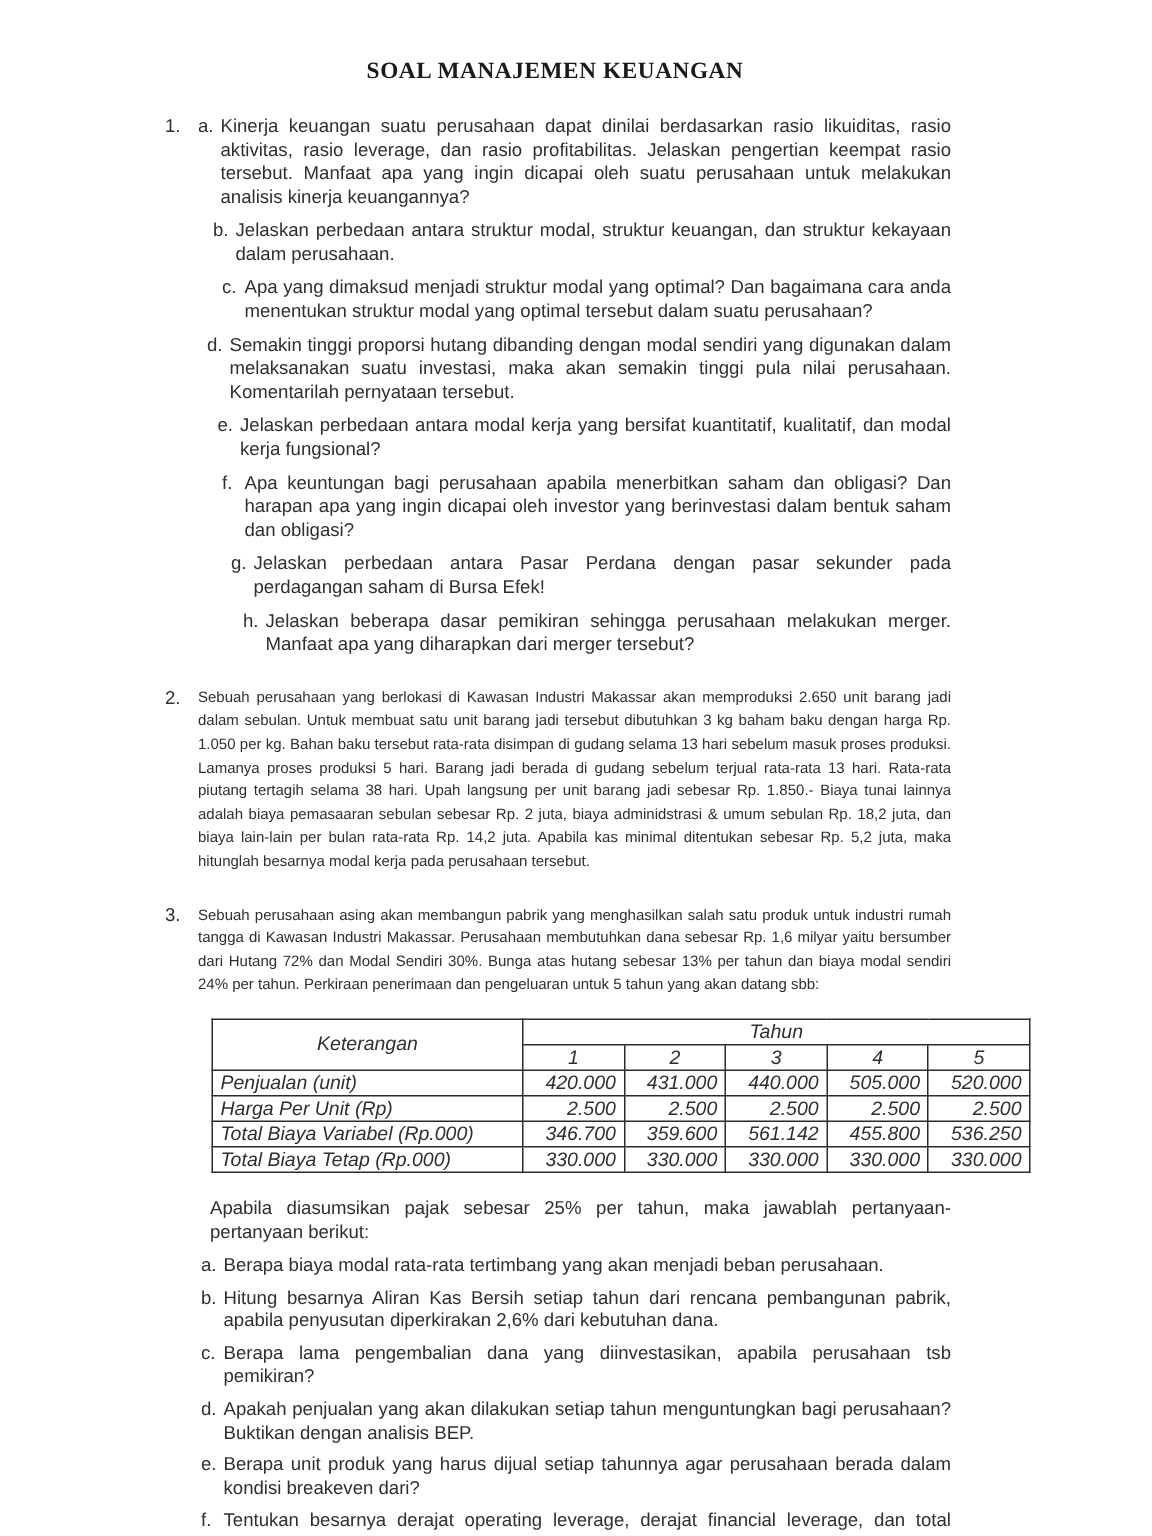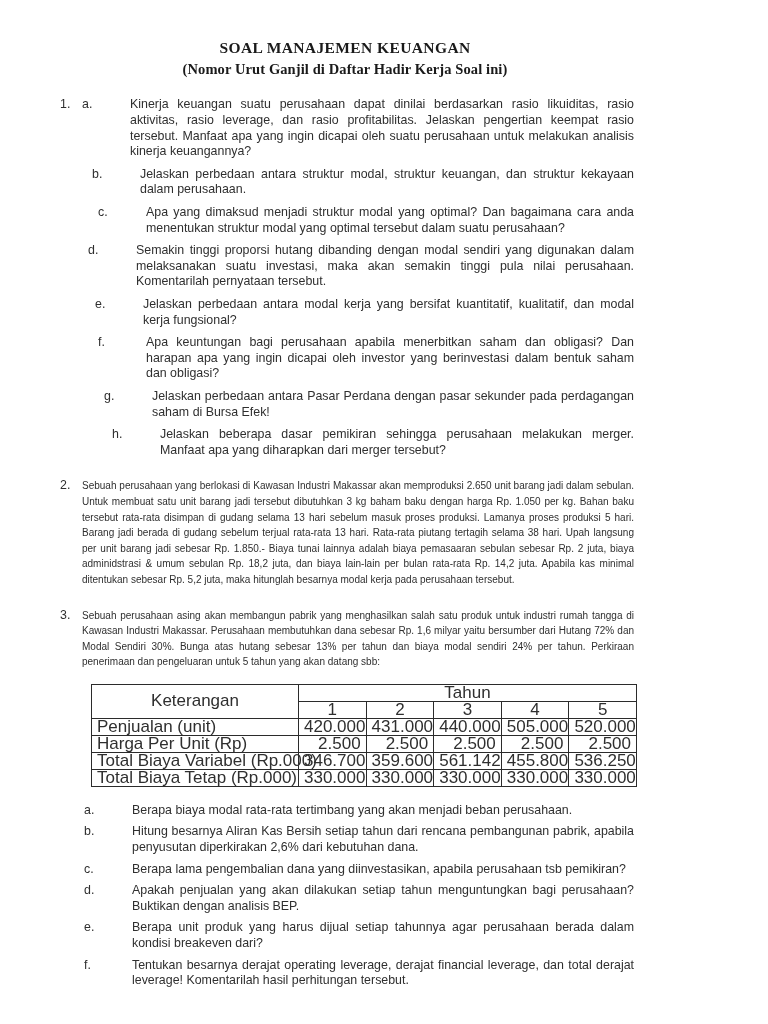--- a/index.html
+++ b/index.html
@@ -13,21 +13,21 @@
     background: #ffffff;
     font-family: "Liberation Sans", sans-serif;
     color: #2f2f2f;
     overflow: hidden;
   }
   .page {
     position: relative;
     width: 712px;
     height: 1024px;
     box-sizing: border-box;
-    padding: 38px 78px 0 56px;
+    padding: 38px 78px 0 106px;
   }
 
   
   .title-block {
     text-align: center;
     font-family: "Liberation Serif", serif;
     font-weight: bold;
     color: #1a1a1a;
   }
   .title-main {
@@ -82,45 +82,45 @@
   }
   .sub-marker {
     flex: 0 0 auto;
     white-space: pre;
   }
   .sub-text {
     flex: 1 1 auto;
     min-width: 0;
     text-align: justify;
     text-justify: inter-word;
-    margin-left: 33px;
   }
   .ind-6  { padding-left: 6px;  }
   .ind-10 { padding-left: 10px; }
   .ind-13 { padding-left: 13px; }
   .ind-16 { padding-left: 16px; }
   .ind-22 { padding-left: 22px; }
   .ind-30 { padding-left: 30px; }
 
   .sub-marker-w { width: 15px; flex: 0 0 15px; }
 
   .gap-sm { height: 7px; }
   .gap-lg { height: 20px; }
 
   
   .table-wrap {
     margin: 14px 0 0 35px;
   }
   table.fin {
     border-collapse: collapse;
     border: 1px solid #2b2b2b;
-    font-size: 17px;
+    font-size: 13px;
     line-height: 14px;
     width: 546px;
     table-layout: fixed;
+    font-style: italic;
   }
   table.fin td, table.fin th {
     border: 1px solid #2b2b2b;
     padding: 1px 5px;
     font-weight: normal;
     color: #2f2f2f;
   }
   th.keterangan {
     text-align: center;
     vertical-align: middle;
@@ -161,21 +161,20 @@
     margin-bottom: 6px;
   }
 </style>
 </head>
 <body>
 
 <div class="page">
 
   <div class="title-block">
     <div class="title-main">SOAL MANAJEMEN KEUANGAN</div>
-    <div class="title-sub">(Nomor Urut Ganjil di Daftar Hadir Kerja Soal ini)</div>
   </div>
 
   <div class="q-list">
 
     <div class="q-item">
       <div class="q-num">1.</div>
       <div class="q-body">
 
         <div class="sub-item">
           <span class="sub-marker sub-marker-w">a.</span>
@@ -300,20 +299,21 @@
           <td class="num">330.000</td>
           <td class="num">330.000</td>
           <td class="num">330.000</td>
           <td class="num">330.000</td>
         </tr>
       </tbody>
     </table>
   </div>
 
   <div class="closing">
+    <p class="lead">Apabila diasumsikan pajak sebesar 25% per tahun, maka jawablah pertanyaan-pertanyaan berikut:</p>
 
     <div class="sub-item">
       <span class="sub-marker sub-marker-w">a.</span>
       <span class="sub-text">Berapa biaya modal rata-rata tertimbang yang akan menjadi beban perusahaan.</span>
     </div>
 
     <div class="sub-item">
       <span class="sub-marker sub-marker-w">b.</span>
       <span class="sub-text">Hitung besarnya Aliran Kas Bersih setiap tahun dari rencana pembangunan pabrik, apabila penyusutan diperkirakan 2,6% dari kebutuhan dana.</span>
     </div>

